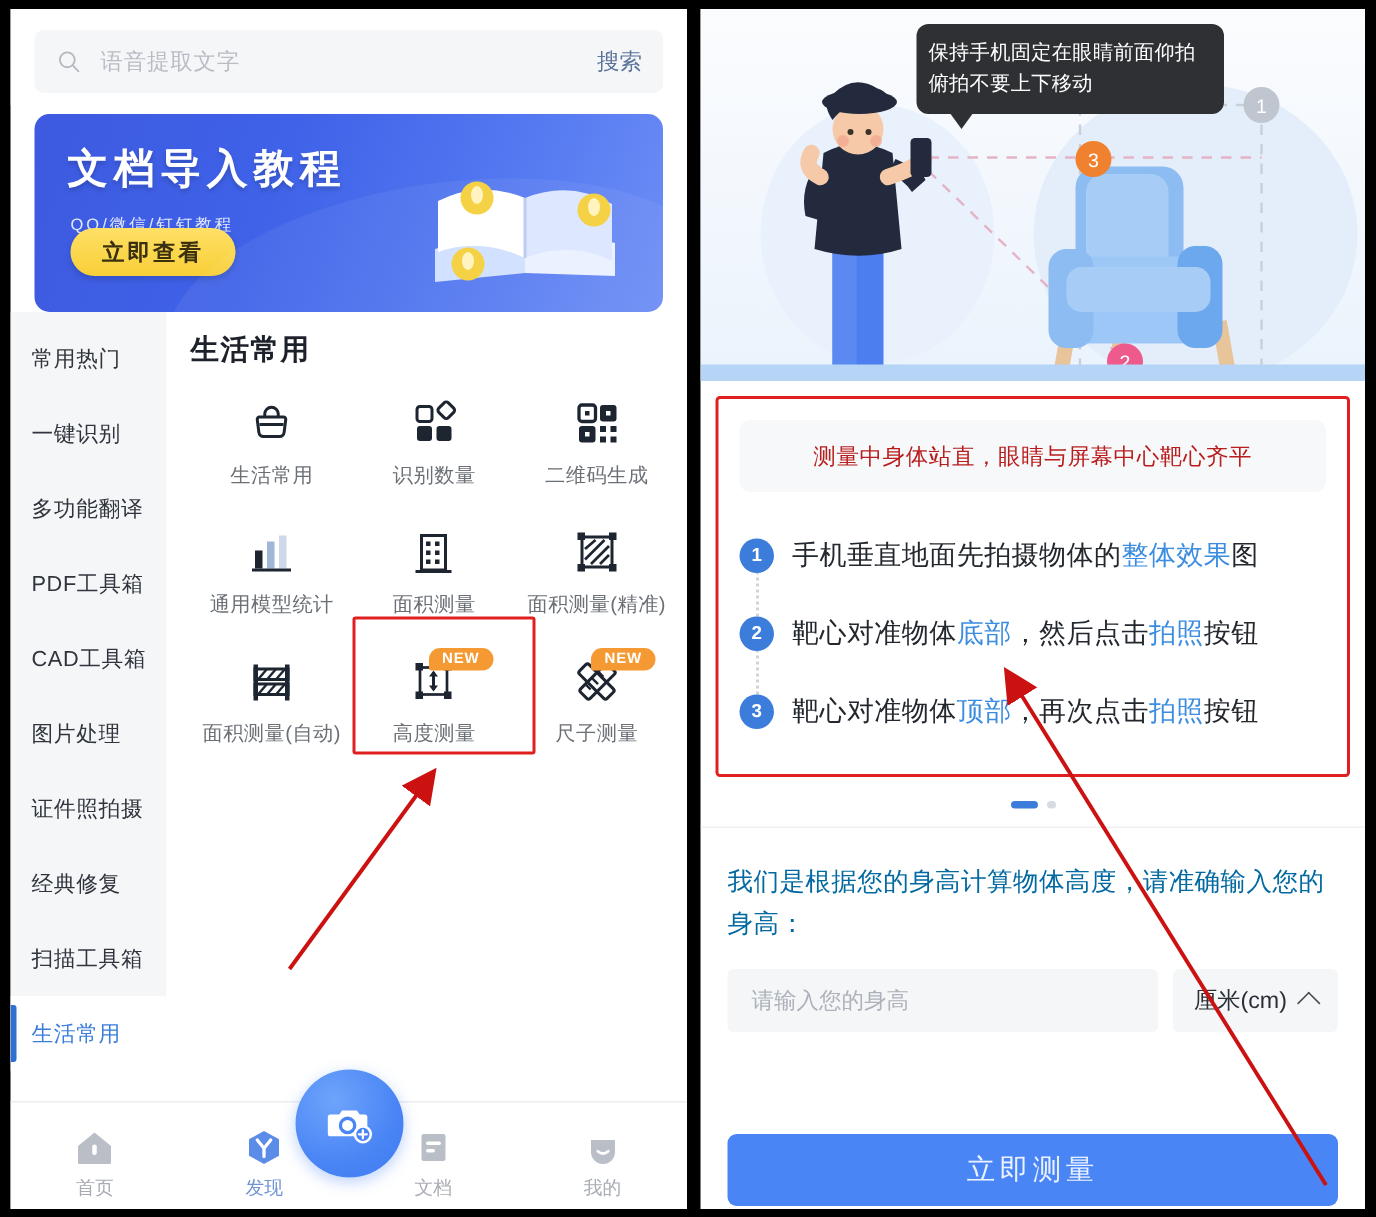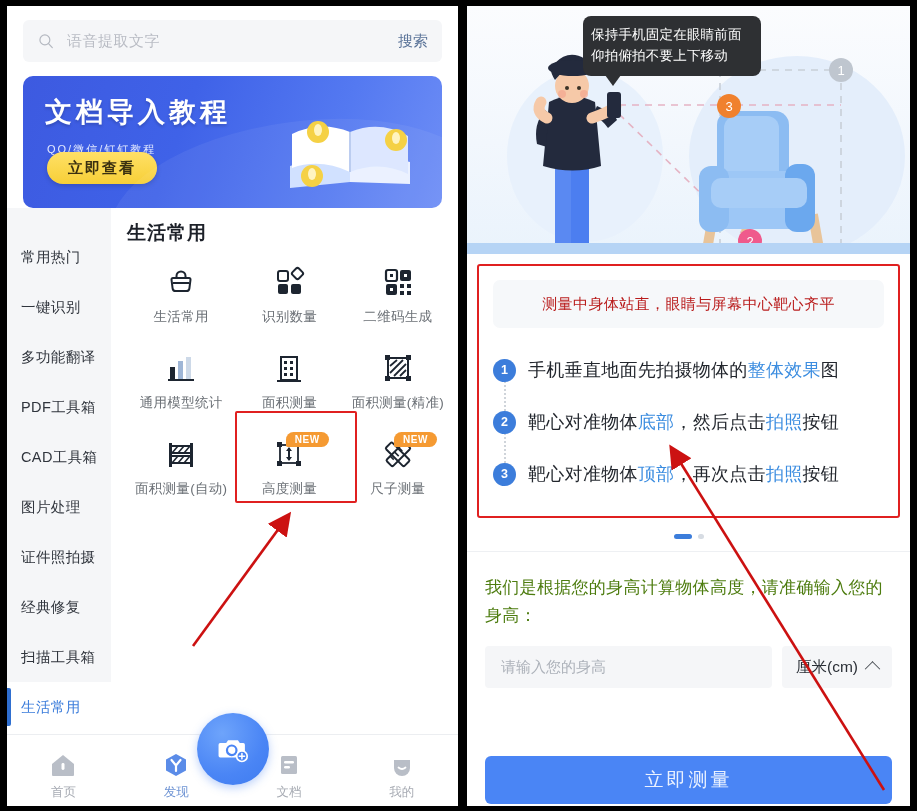--- a/index.html
+++ b/index.html
@@ -50,21 +50,21 @@
     background: linear-gradient(180deg,#ffe066,#f7cf37);
     border-radius:16px; display:flex; align-items:center; justify-content:center;
     color:#3a3010; font-size:15px; font-weight:700; letter-spacing:2px;
     box-shadow:0 2px 5px rgba(0,0,0,.16);
   }
   .banner-art{ position:absolute; right:10px; top:8px; width:160px; height:120px; }
 
   .body-split { display:flex; height: 500px; }
   .sidebar {
     width: 104px; background:#f5f6f8; flex:none; position:relative;
-    padding-top: 24px;
+    padding-top: 6px;
   }
   .side-item{
     height: 50px; display:flex; align-items:center; padding-left:14px;
     font-size:14.5px; color:#30353d; position:relative; letter-spacing:.4px;
   }
   .side-item.active{ background:#fff; color:#3c7ddb; }
   .side-item.active::before{
     content:""; position:absolute; left:0; top:6px; bottom:6px; width:4px;
     background:#2f6fd0; border-radius:0 2px 2px 0;
   }
@@ -108,21 +108,21 @@
     position:absolute; left:467px; top:6px; width:443px; height:800px;
     background:#fff; overflow:hidden;
   }
   .illus{
     position:relative; height:248px; width:100%;
     background: linear-gradient(180deg,#fbfcfe 0%, #f2f7fd 55%, #eaf3fc 100%);
     overflow:hidden;
   }
   .illus-floor{ position:absolute; left:0; right:0; bottom:0; height:11px; background:#b6d4f5; }
   .tooltip{
-    position:absolute; left:116px; top:10px; width:178px;
+    position:absolute; left:144px; top:10px; width:205px;
     background:#2e3033; color:#fff; border-radius:8px; padding:9px 8px;
     font-size:13.5px; line-height:1.55; letter-spacing:.2px; z-index:6;
   }
   .tooltip::after{
     content:""; position:absolute; left:22px; bottom:-10px;
     border:6px solid transparent; border-top-color:#2e3033; border-width:11px 8px 0 8px;
   }
 
   .steps-box{
     margin: 10px 10px 0 10px; border:2.5px solid #e02020; border-radius:3px;
@@ -145,21 +145,21 @@
   .dotline{
     position:absolute; left:11px; top:26px; bottom:26px; width:2px;
     border-left:2px dotted #cfd4da; z-index:1;
   }
 
   .pager{ display:flex; align-items:center; justify-content:center; gap:6px; padding:16px 0 12px;}
   .pg{ width:6px; height:5px; border-radius:3px; background:#d7dce3; }
   .pg.on{ width:18px; background:#3c7ddb; }
 
   .hsec{ border-top:1px solid #eef0f3; padding: 22px 18px 0 18px; }
-  .hsec .q{ font-size:17px; color:#4d7c0f; line-height:1.65; letter-spacing:.3px;}
+  .hsec .q{ font-size:17px; color:#0369a1; line-height:1.65; letter-spacing:.3px;}
   .hrow{ margin-top:16px; display:flex; align-items:center; gap:10px; }
   .hinput{
     flex:1; height:42px; background:#f5f6f8; border-radius:4px;
     display:flex; align-items:center; padding:0 16px; color:#adb2ba; font-size:15px;
   }
   .hunit{
     height:42px; background:#f5f6f8; border-radius:4px; display:flex; align-items:center;
     gap:9px; padding:0 14px; color:#2a2f36; font-size:15.5px;
   }
   .caret-up{ display:inline-block; width:11px; height:11px; border-left:1.6px solid #44484f;

